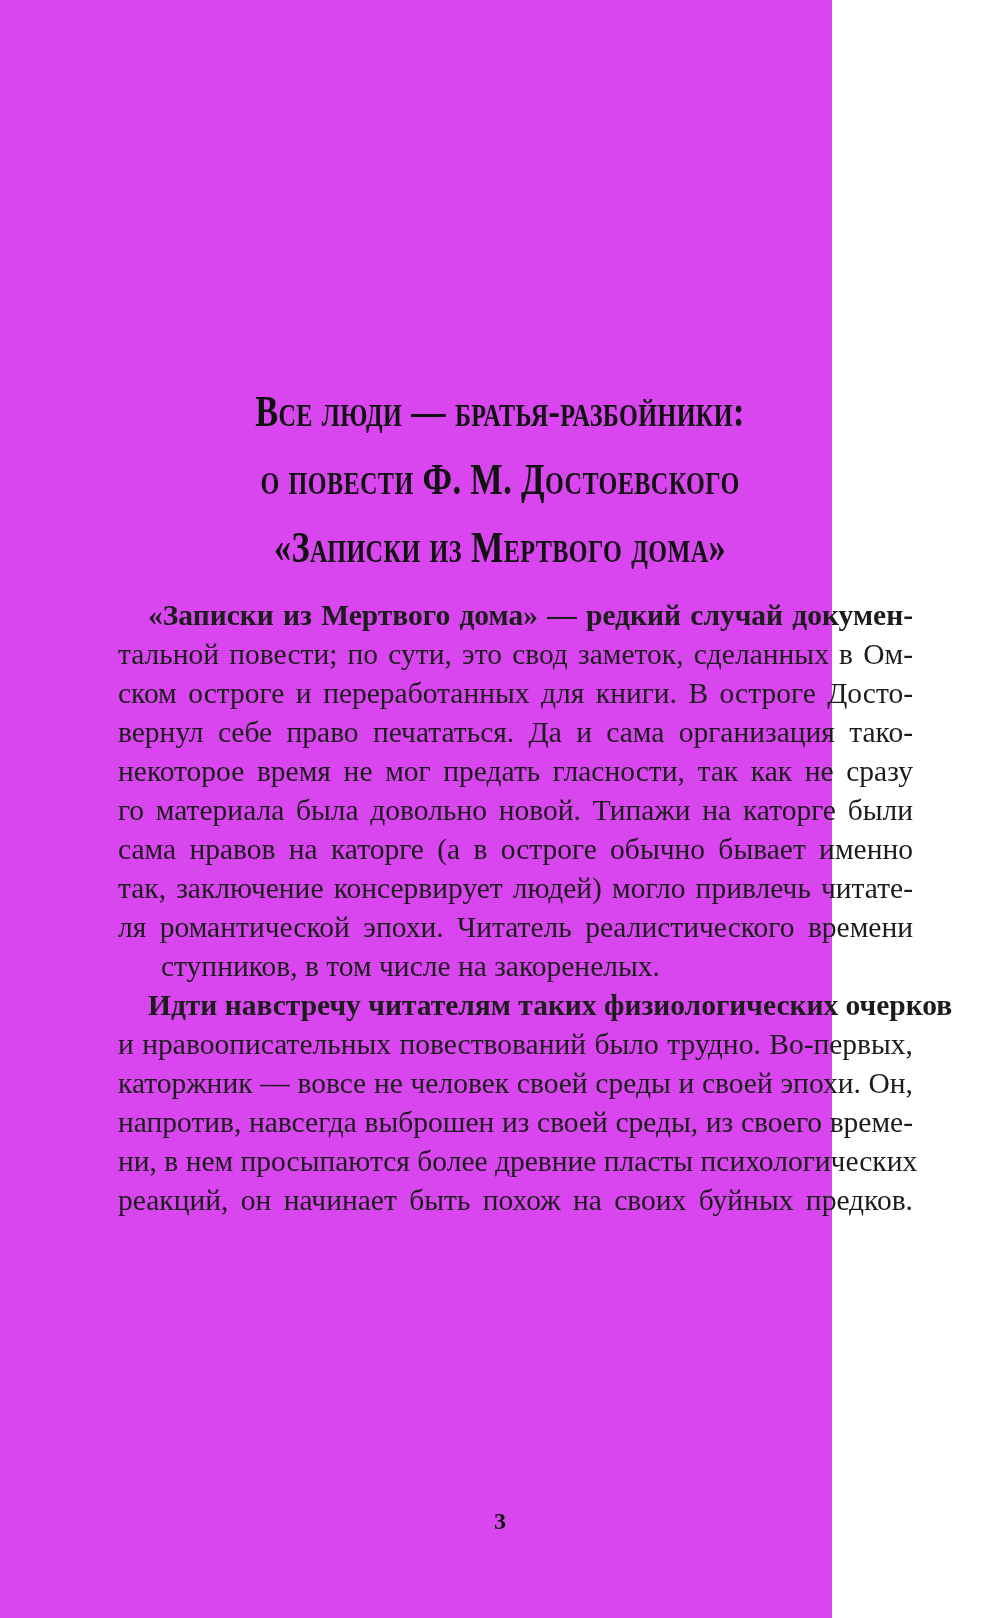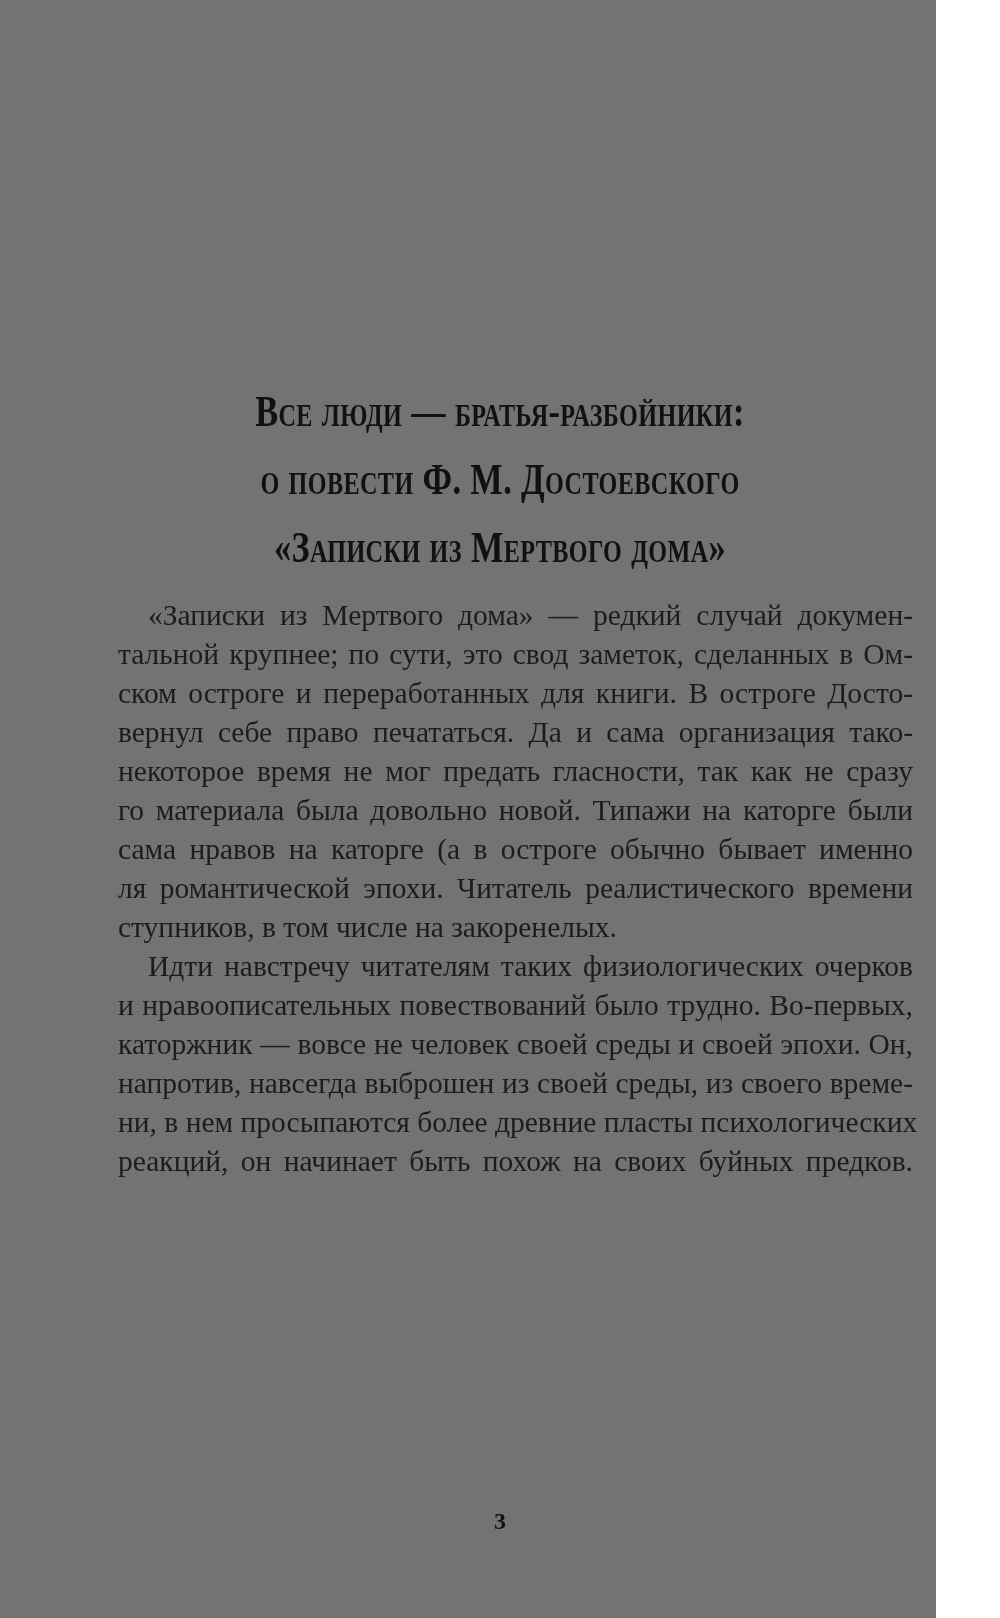--- a/index.html
+++ b/index.html
@@ -10,23 +10,23 @@
     body {
       width: 1000px;
       height: 1618px;
       position: relative;
       overflow: hidden;
       color: #1a1a1a;
     }
     .page {
       position: absolute;
       left: 0; top: 0;
-      width: 936px;
+      width: 832px;
       height: 1618px;
-      background: #737373;
+      background: #d946ef;
     }
     .title-block {
       position: absolute;
       left: 0;
       top: 378px;
       width: 1000px;
       text-align: center;
       font-family: "Liberation Serif", "DejaVu Serif", serif;
       font-weight: bold;
       color: #111111;
@@ -54,23 +54,25 @@
     .text-line {
       display: block;
       height: 39px;
       line-height: 39px;
       white-space: nowrap;
       text-align: justify;
       text-align-last: justify;
     }
     .text-line.indent {
       padding-left: 30px;
+      font-weight: bold;
     }
     .text-line.last {
       text-align-last: left;
+      margin-left: 43px;
     }
     .page-number {
       position: absolute;
       left: 0;
       top: 1508px;
       width: 1000px;
       text-align: center;
       font-family: "Liberation Serif", "DejaVu Serif", serif;
       font-weight: bold;
       font-size: 24px;
@@ -84,26 +86,27 @@
 
   <div class="title-block">
     <span class="title-line">Все люди — братья-разбойники:</span>
     <span class="title-line">о повести Ф. М. Достоевского</span>
     <span class="title-line">«Записки из Мертвого дома»</span>
   </div>
 
   <div class="body-text">
     <div>
       <span class="text-line indent">«Записки из Мертвого дома» — редкий случай докумен-</span>
-      <span class="text-line">тальной крупнее; по сути, это свод заметок, сделанных в Ом-</span>
+      <span class="text-line">тальной повести; по сути, это свод заметок, сделанных в Ом-</span>
       <span class="text-line">ском остроге и переработанных для книги. В остроге Досто-</span>
       <span class="text-line">вернул себе право печататься. Да и сама организация тако-</span>
       <span class="text-line">некоторое время не мог предать гласности, так как не сразу</span>
       <span class="text-line">го материала была довольно новой. Типажи на каторге были</span>
       <span class="text-line">сама нравов на каторге (а в остроге обычно бывает именно</span>
+      <span class="text-line">так, заключение консервирует людей) могло привлечь читате-</span>
       <span class="text-line">ля романтической эпохи. Читатель реалистического времени</span>
       <span class="text-line last">ступников, в том числе на закоренелых.</span>
     </div>
     <div>
       <span class="text-line indent">Идти навстречу читателям таких физиологических очерков</span>
       <span class="text-line">и нравоописательных повествований было трудно. Во-первых,</span>
       <span class="text-line">каторжник — вовсе не человек своей среды и своей эпохи. Он,</span>
       <span class="text-line">напротив, навсегда выброшен из своей среды, из своего време-</span>
       <span class="text-line">ни, в нем просыпаются более древние пласты психологических</span>
       <span class="text-line">реакций, он начинает быть похож на своих буйных предков.</span>

